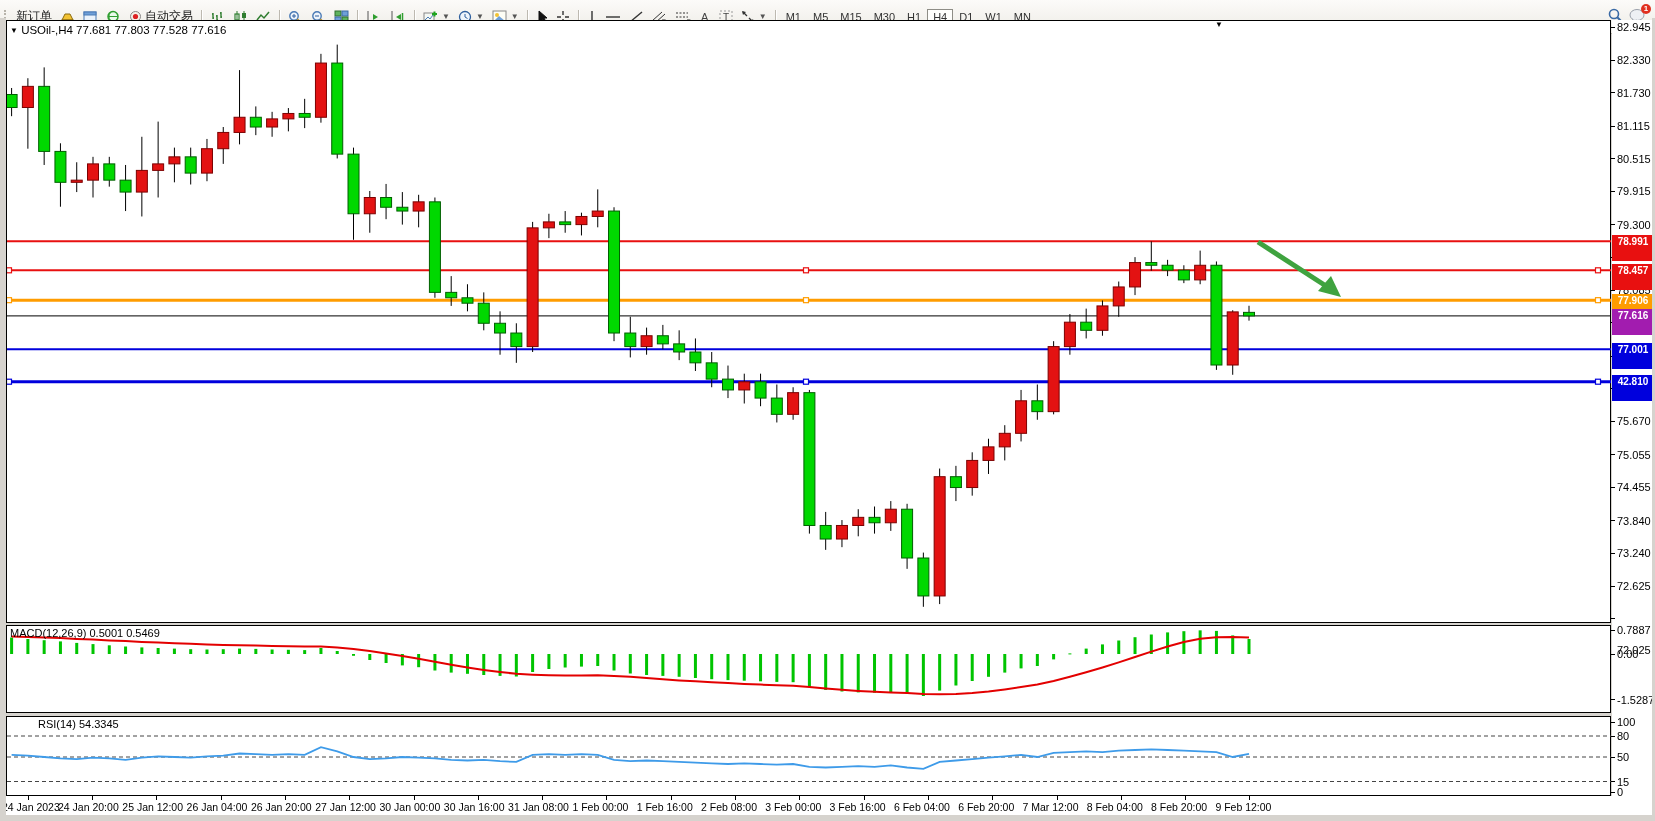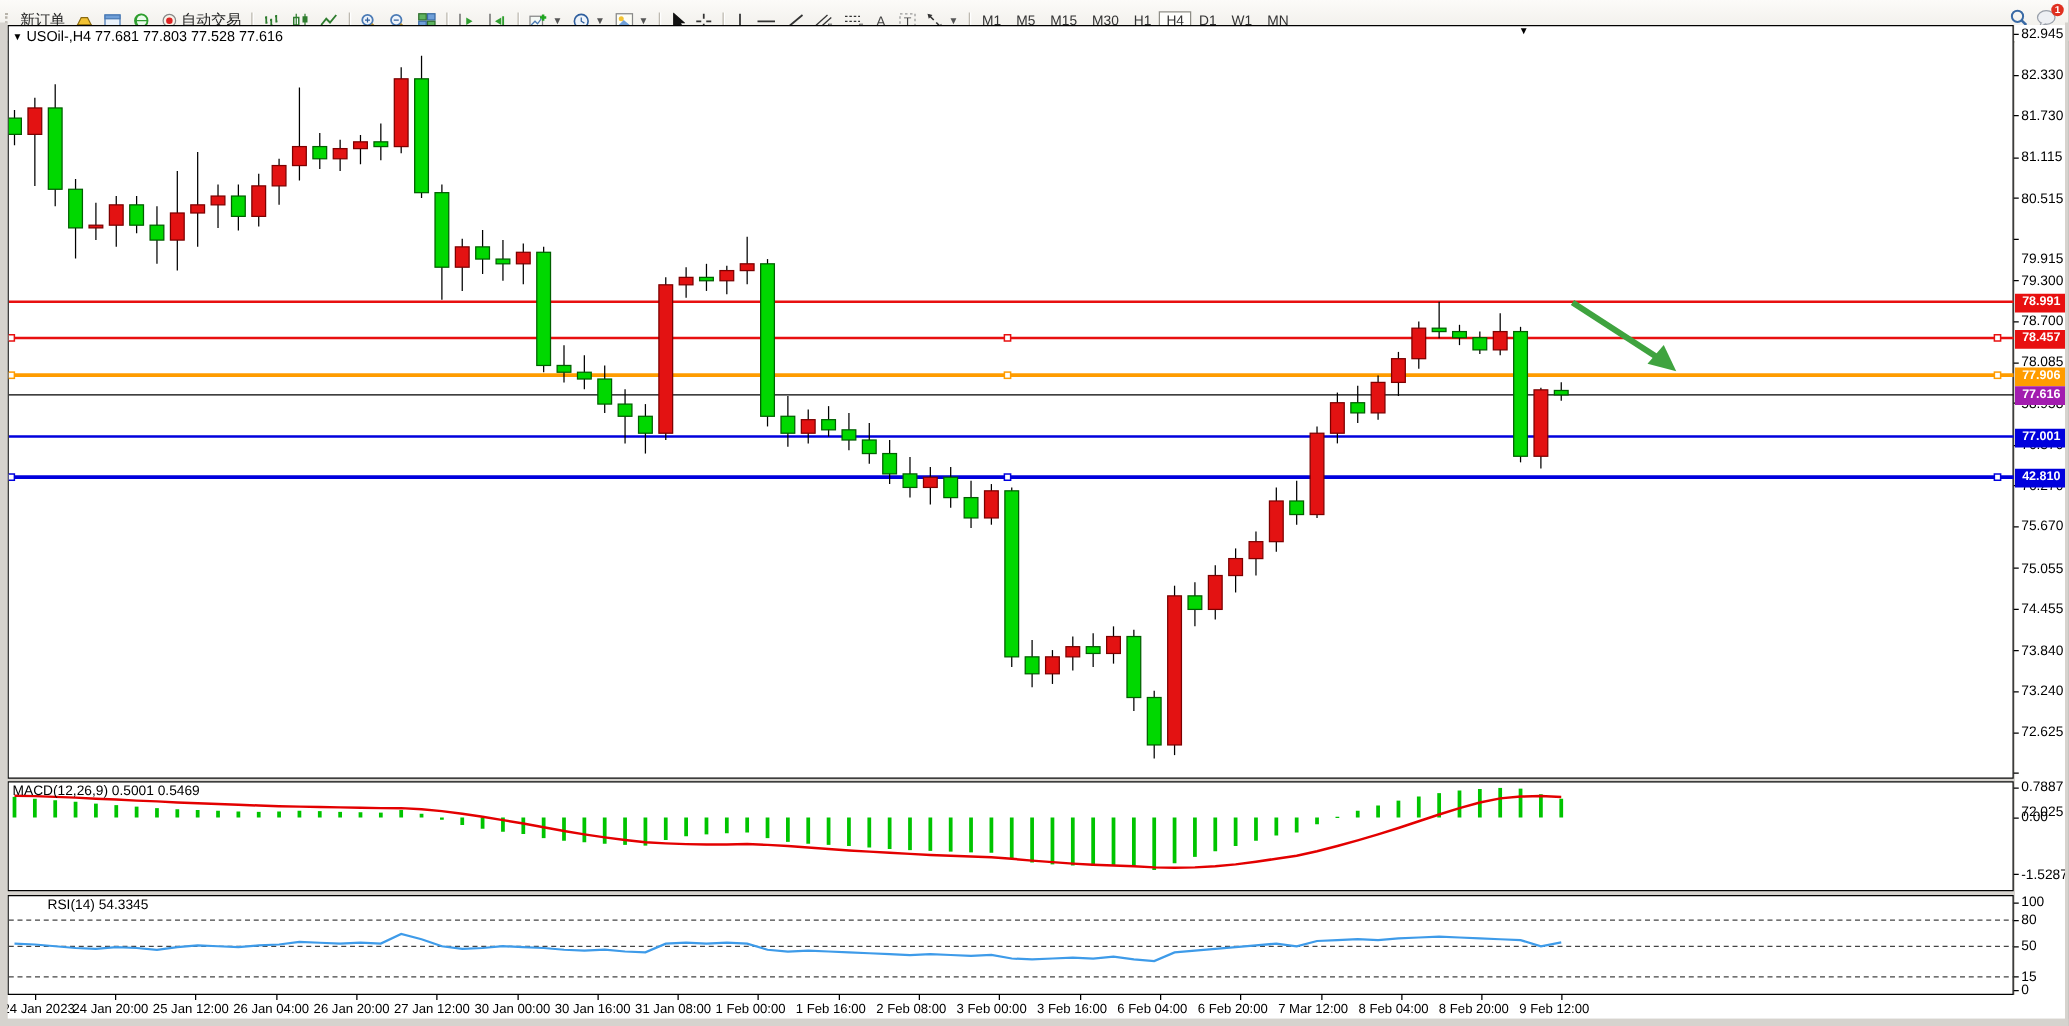--- a/index.html
+++ b/index.html
@@ -21,21 +21,21 @@
   
   .panel{position:absolute;left:6px;width:1605px;background:#fff;border:1px solid #000;box-sizing:border-box;}
   #panel-main{top:20px;height:603px;}
   #panel-macd{top:625px;height:88px;}
   #panel-rsi{top:716px;height:80px;}
   #axis-col{position:absolute;left:1612px;top:20px;width:40px;height:794px;background:#fff;}
   #time-area{position:absolute;left:6px;top:796px;width:1646px;height:19px;background:#fff;}
   .plotsvg{position:absolute;pointer-events:none;}
   .axis-lab{position:absolute;font-size:11px;color:#000;white-space:nowrap;}
   .tickmark{position:absolute;width:4px;height:1px;background:#000;left:1611px;}
-  .pricebox{position:absolute;left:1612px;width:42px;height:15px;color:#fff;font-size:10px;
+  .pricebox{position:absolute;left:1612px;width:42px;height:26px;color:#fff;font-size:10px;
     font-weight:bold;text-align:center;line-height:13px;}
   .time-lab{position:absolute;top:801px;font-size:10.5px;color:#000;white-space:nowrap;}
   .time-tick{position:absolute;top:796px;width:1px;height:4px;background:#000;}
   #chart-title{position:absolute;left:10px;top:24px;font-size:11.5px;color:#000;z-index:5;}
   #chart-title .tri{font-size:8px;vertical-align:1px;}
   #macd-label{position:absolute;left:10px;top:627px;font-size:11px;color:#000;z-index:5;}
   #rsi-label{position:absolute;left:10px;top:718px;font-size:11px;color:#000;z-index:5;margin-left:28px;}
   #shift-marker{position:absolute;left:1215px;top:20px;font-size:8px;color:#000;z-index:5;}
   .edge{position:absolute;background:#d6d3ce;}
 </style>
@@ -477,21 +477,21 @@
       <div class="axis-lab" style="left: 1617px; top: 21px;">82.945</div>
       <div class="tickmark" style="left: 1611px; top: 59.8404px;"></div>
       <div class="axis-lab" style="left: 1617px; top: 54.3404px;">82.330</div>
       <div class="tickmark" style="left: 1611px; top: 92.3676px;"></div>
       <div class="axis-lab" style="left: 1617px; top: 86.8676px;">81.730</div>
       <div class="tickmark" style="left: 1611px; top: 125.708px;"></div>
       <div class="axis-lab" style="left: 1617px; top: 120.208px;">81.115</div>
       <div class="tickmark" style="left: 1611px; top: 158.235px;"></div>
       <div class="axis-lab" style="left: 1617px; top: 152.735px;">80.515</div>
       <div class="tickmark" style="left: 1611px; top: 190.762px;"></div>
-      <div class="axis-lab" style="left: 1617px; top: 185.262px; margin-top: 16px;">79.915</div>
+      <div class="axis-lab" style="left: 1617px; top: 185.262px;">79.915</div>
       <div class="tickmark" style="left: 1611px; top: 224.103px;"></div>
       <div class="axis-lab" style="left: 1617px; top: 218.603px;">79.300</div>
       <div class="tickmark" style="left: 1611px; top: 256.63px;"></div>
       <div class="axis-lab" style="left: 1617px; top: 251.13px;">78.700</div>
       <div class="tickmark" style="left: 1611px; top: 289.97px;"></div>
       <div class="axis-lab" style="left: 1617px; top: 284.47px;">78.085</div>
       <div class="tickmark" style="left: 1611px; top: 322.498px;"></div>
       <div class="axis-lab" style="left: 1617px; top: 316.998px;">58.958</div>
       <div class="tickmark" style="left: 1611px; top: 355.838px;"></div>
       <div class="axis-lab" style="left: 1617px; top: 350.338px;">76.870</div>

